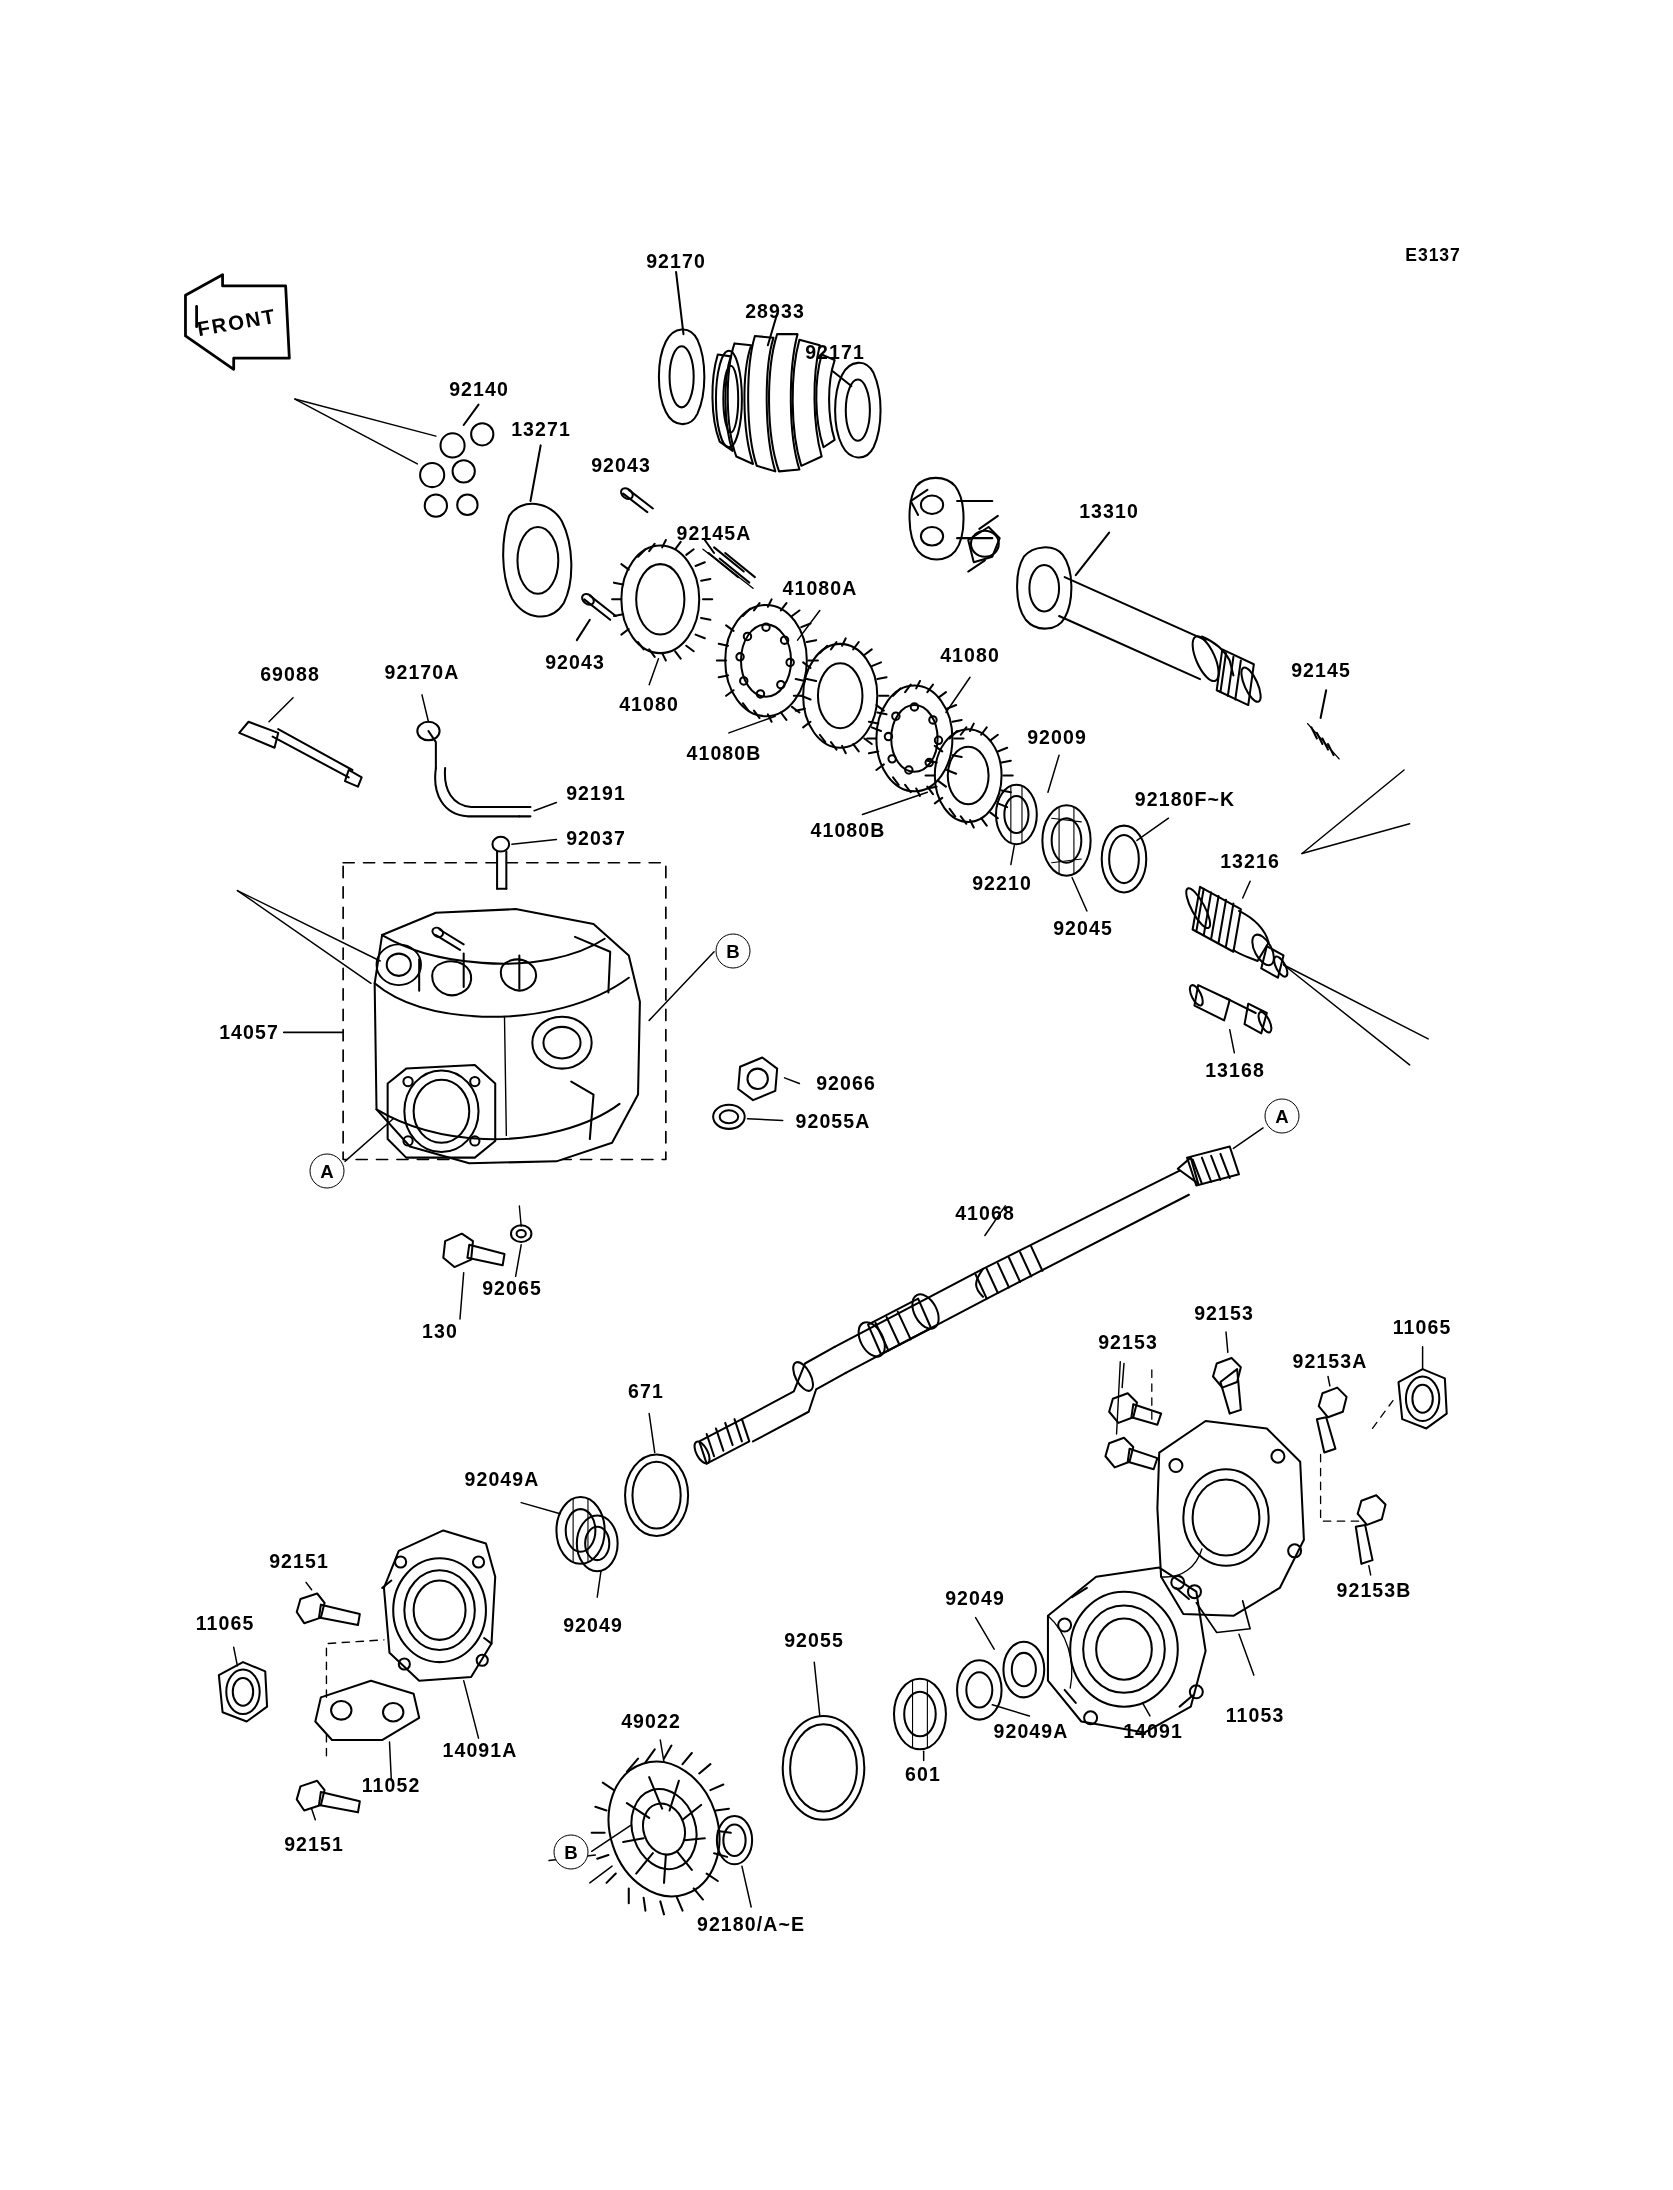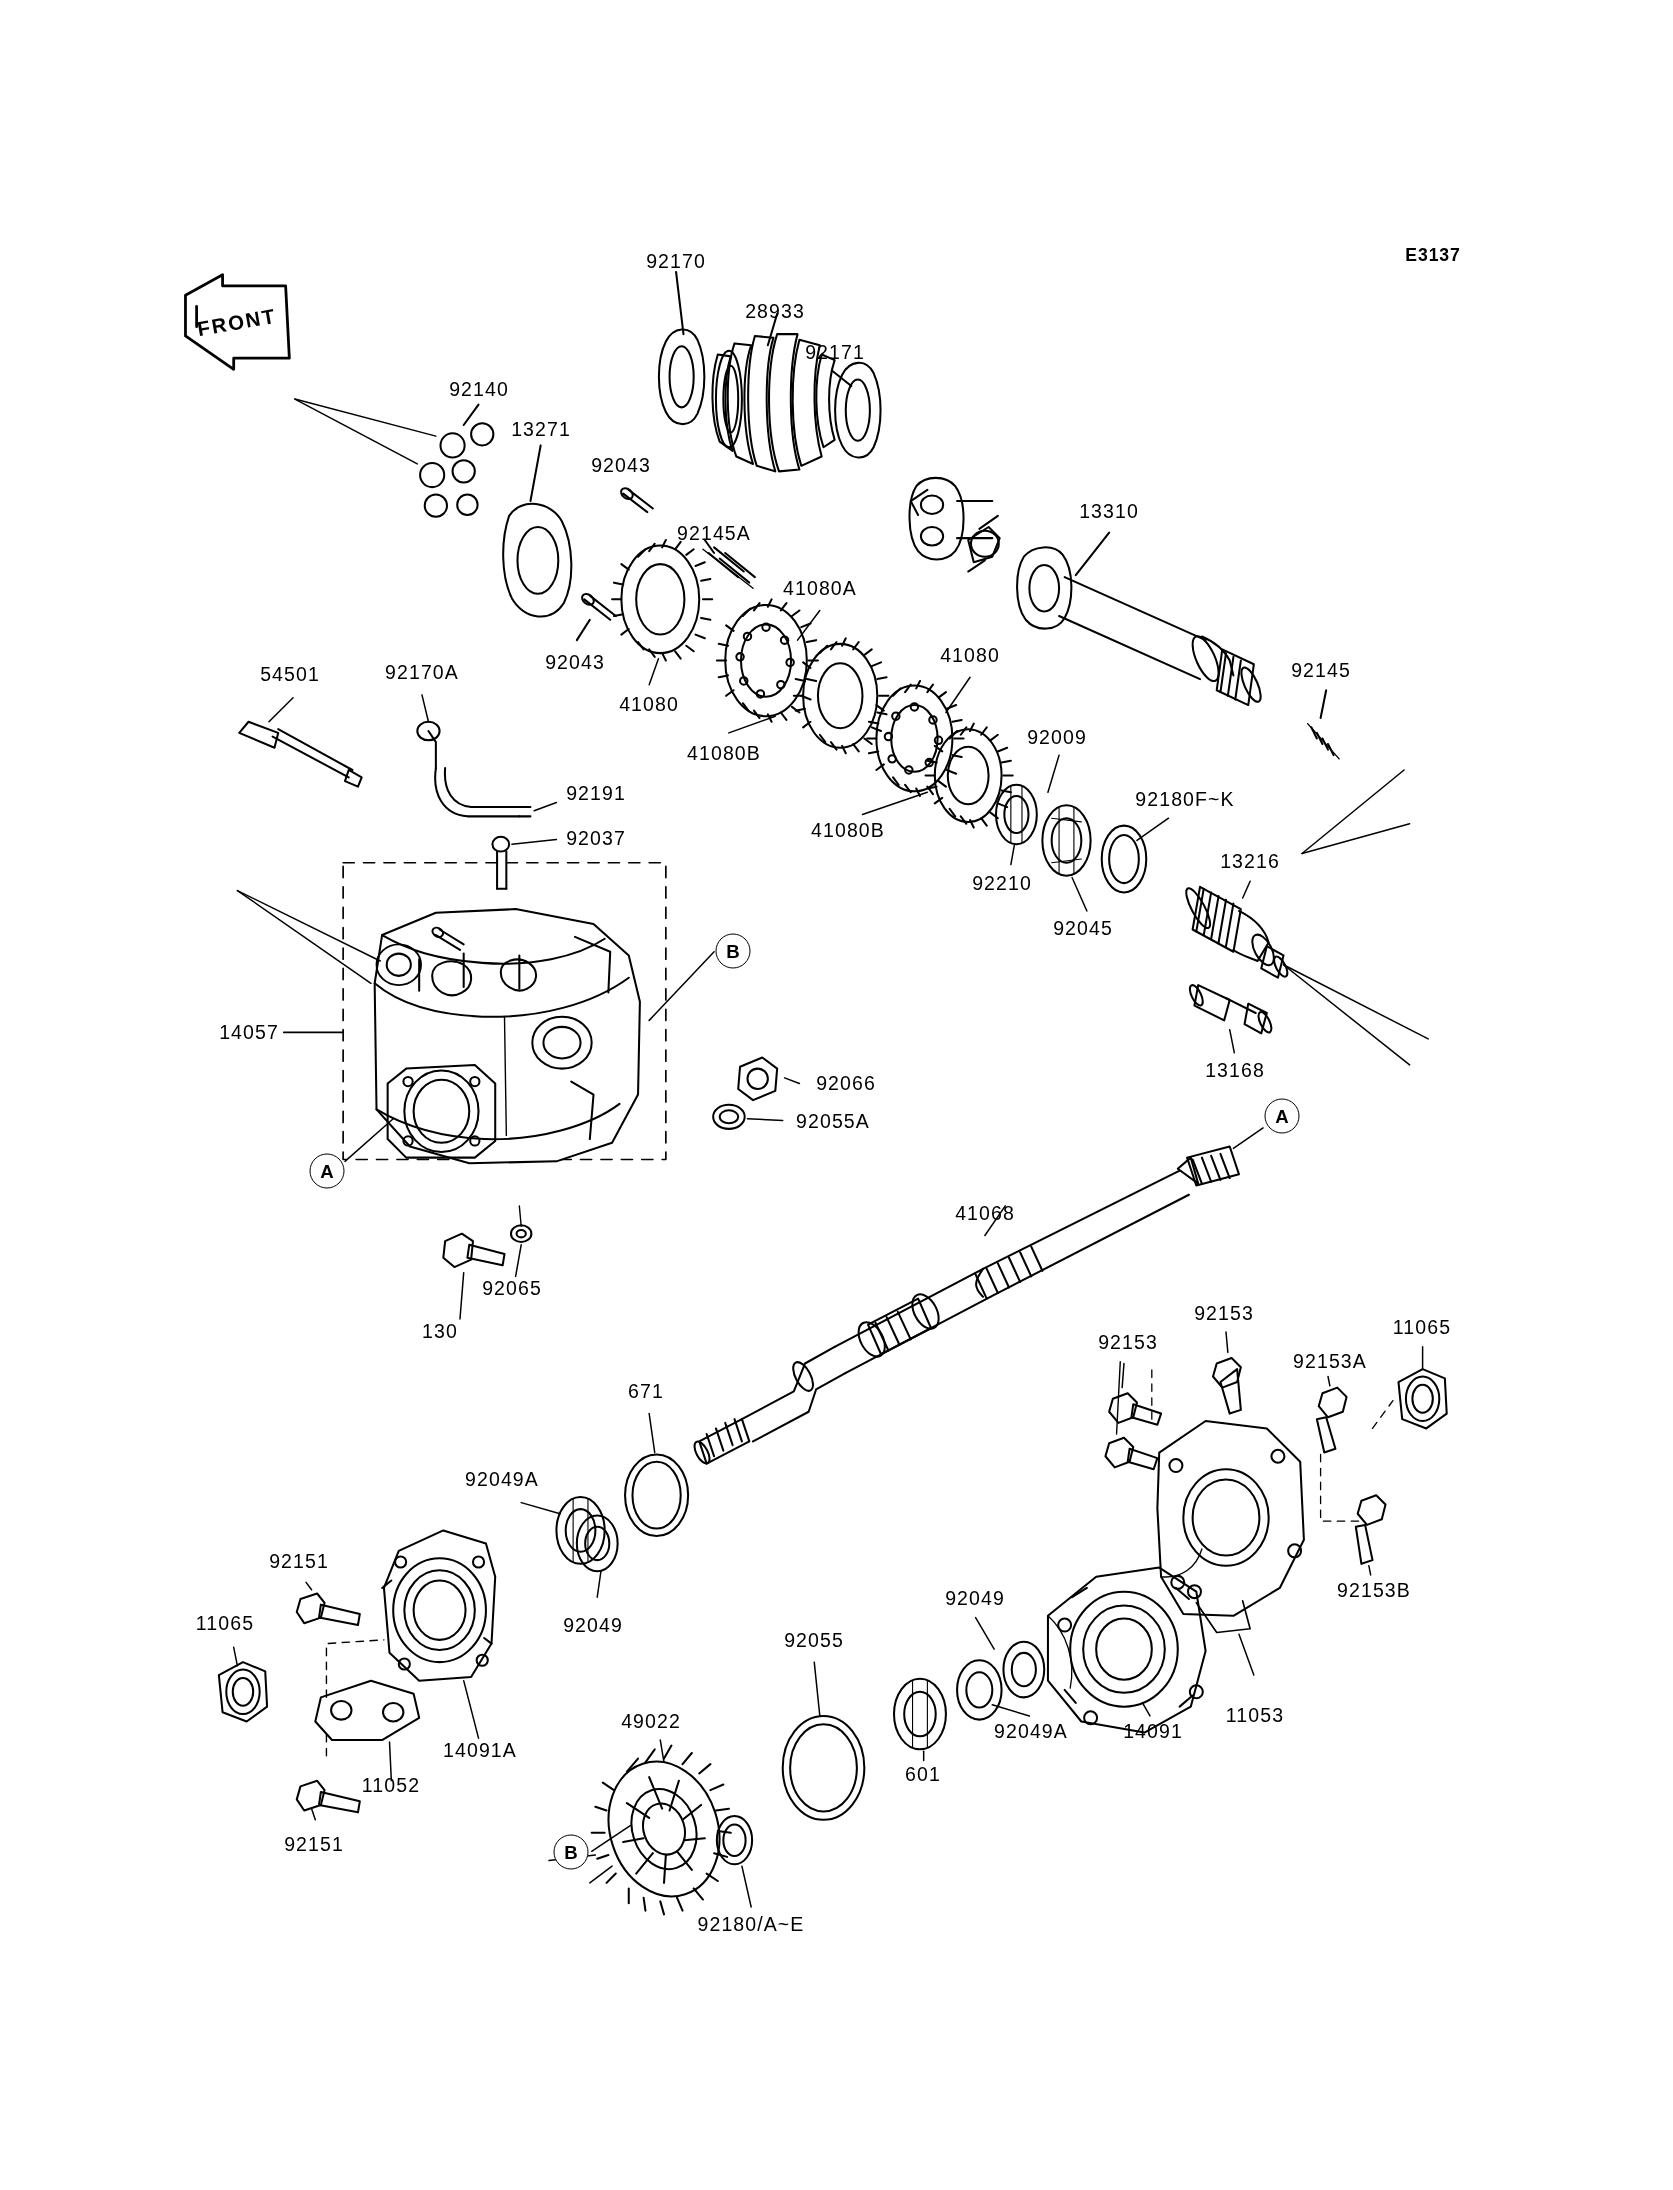--- a/index.html
+++ b/index.html
@@ -16,21 +16,21 @@
   }
   #diagram-root {
     position: absolute;
     left: 0; top: 0;
     width: 1673px;
     height: 2191px;
   }
   .label {
     position: absolute;
     font-family: "Liberation Sans", sans-serif;
-    font-weight: normal;
+    font-weight: bold;
     font-size: 19.5px;
     letter-spacing: 1.1px;
     color: #000000;
     white-space: nowrap;
     transform: translate(-50%, -50%);
     user-select: none;
   }
   .sheet-code {
     position: absolute;
     font-family: "Liberation Sans", sans-serif;
@@ -533,21 +533,21 @@
       <div class="label" style="left: 621px; top: 465px;">92043</div>
       <div class="label" style="left: 714px; top: 533px;">92145A</div>
       <div class="label" style="left: 1109px; top: 511px;">13310</div>
       <div class="label" style="left: 820px; top: 588px;">41080A</div>
       <div class="label" style="left: 970px; top: 655px;">41080</div>
       <div class="label" style="left: 575px; top: 662px;">92043</div>
       <div class="label" style="left: 1321px; top: 670px;">92145</div>
       <div class="label" style="left: 649px; top: 704px;">41080</div>
       <div class="label" style="left: 724px; top: 753px;">41080B</div>
       <div class="label" style="left: 1057px; top: 737px;">92009</div>
-      <div class="label" style="left: 290px; top: 674px;">54501</div>
+      <div class="label" style="left: 290px; top: 674px;">69088</div>
       <div class="label" style="left: 422px; top: 672px; text-align: right;">92170A</div>
       <div class="label" style="left: 1185px; top: 799px;">92180F~K</div>
       <div class="label" style="left: 848px; top: 830px;">41080B</div>
       <div class="label" style="left: 1002px; top: 883px;">92210</div>
       <div class="label" style="left: 1250px; top: 861px;">13216</div>
       <div class="label" style="left: 596px; top: 793px;">92191</div>
       <div class="label" style="left: 596px; top: 838px;">92037</div>
       <div class="label" style="left: 1083px; top: 928px;">92045</div>
       <div class="label" style="left: 1235px; top: 1070px;">13168</div>
       <div class="label" style="left: 249px; top: 1032px;">14057</div>

